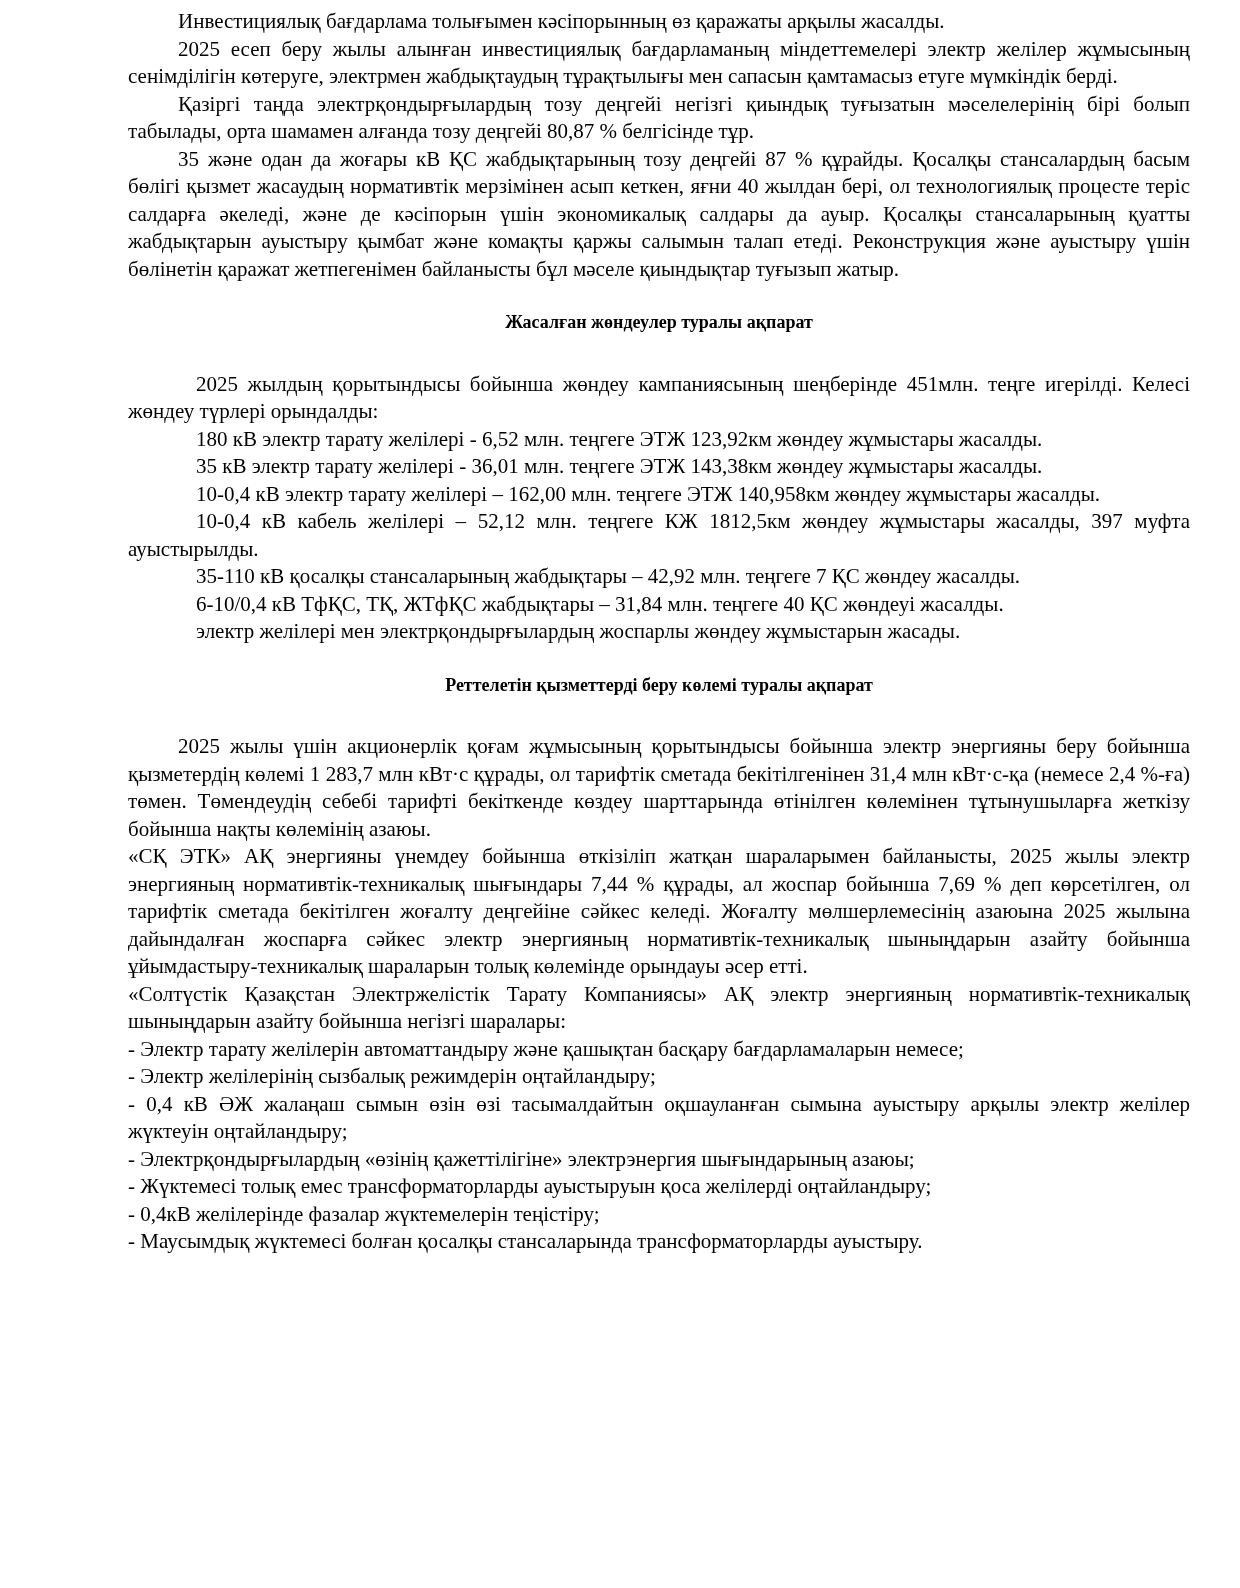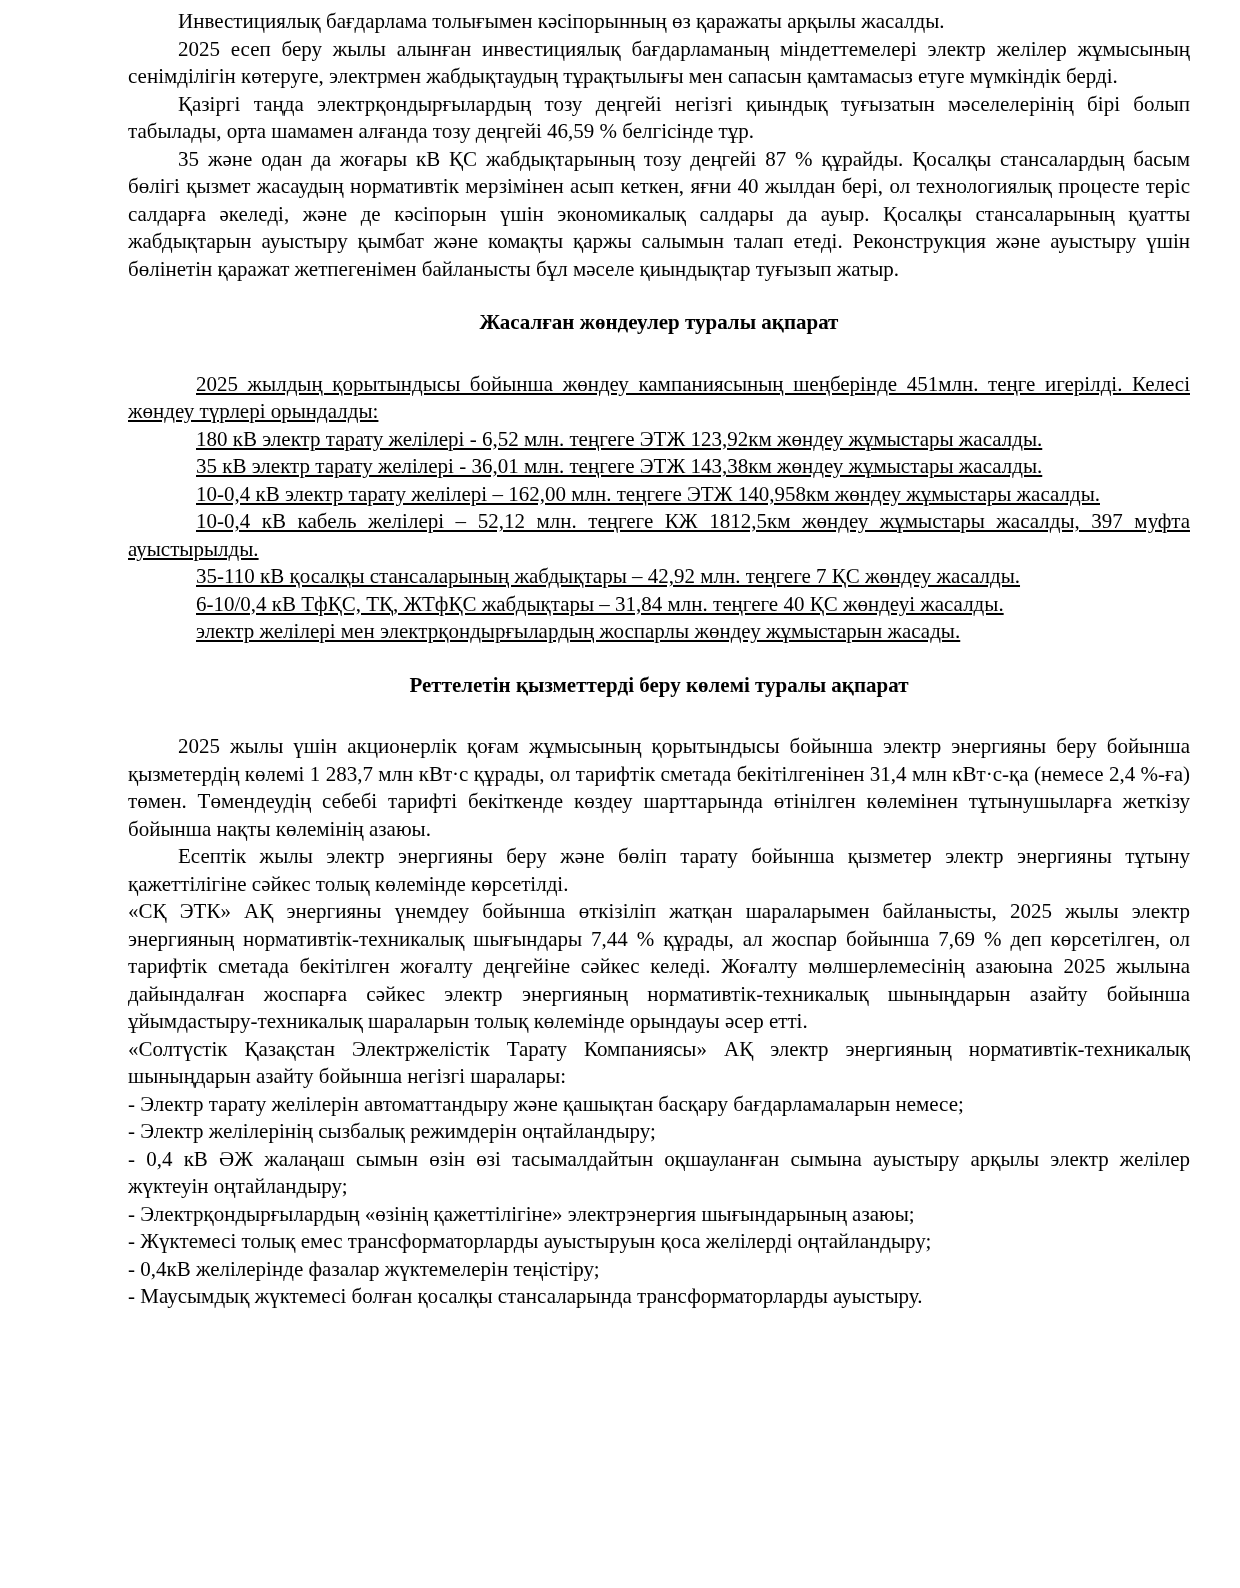--- a/index.html
+++ b/index.html
@@ -21,56 +21,55 @@
     overflow: hidden;
     border-radius: 31px;
   }
   p {
     margin: 0;
     padding: 0;
     text-align: justify;
     text-justify: inter-word;
   }
   p.i1 { text-indent: 50px; }   
-  p.i2 { text-indent: 68px; text-decoration: underline; }   
+  p.i2 { text-indent: 68px; }   
   p.flush { text-indent: 0; }
   h2.doc-heading {
     margin: 26px 0 34px 0;
     padding: 0;
-    font-size: 21px;
+    font-size: 18px;
     line-height: 27.5px;
     font-weight: bold;
     text-align: center;
     text-indent: 0;
   }
 </style>
 </head>
 <body>
 
 <div class="page">
   <p class="i1">Инвестициялық бағдарлама толығымен кәсіпорынның өз қаражаты арқылы жасалды.</p>
   <p class="i1">2025 есеп беру жылы алынған инвестициялық бағдарламаның міндеттемелері электр желілер жұмысының сенімділігін көтеруге, электрмен жабдықтаудың тұрақтылығы мен сапасын қамтамасыз етуге мүмкіндік берді.</p>
-  <p class="i1">Қазіргі таңда электрқондырғылардың тозу деңгейі негізгі қиындық туғызатын мәселелерінің бірі болып табылады,  орта шамамен алғанда тозу деңгейі 46,59 % белгісінде тұр.</p>
+  <p class="i1">Қазіргі таңда электрқондырғылардың тозу деңгейі негізгі қиындық туғызатын мәселелерінің бірі болып табылады,  орта шамамен алғанда тозу деңгейі 80,87 % белгісінде тұр.</p>
   <p class="i1">35 және одан да жоғары кВ ҚС жабдықтарының тозу деңгейі 87 % құрайды. Қосалқы стансалардың басым бөлігі  қызмет жасаудың нормативтік мерзімінен асып кеткен, яғни 40 жылдан бері, ол технологиялық процесте теріс салдарға әкеледі, және де кәсіпорын үшін экономикалық салдары да ауыр. Қосалқы стансаларының қуатты жабдықтарын ауыстыру  қымбат және комақты қаржы салымын талап етеді. Реконструкция және ауыстыру үшін бөлінетін қаражат жетпегенімен байланысты бұл мәселе қиындықтар туғызып жатыр.</p>
 
   <h2 class="doc-heading">Жасалған жөндеулер туралы ақпарат</h2>
 
   <p class="i2">2025 жылдың қорытындысы бойынша жөндеу кампаниясының шеңберінде  451млн. теңге игерілді. Келесі жөндеу түрлері орындалды:</p>
   <p class="i2">180 кВ электр тарату желілері - 6,52 млн.   теңгеге ЭТЖ 123,92км жөндеу жұмыстары жасалды.</p>
   <p class="i2">35 кВ электр тарату желілері - 36,01 млн.   теңгеге ЭТЖ 143,38км жөндеу жұмыстары жасалды.</p>
   <p class="i2">10-0,4 кВ электр тарату желілері – 162,00 млн.  теңгеге ЭТЖ 140,958км жөндеу жұмыстары жасалды.</p>
   <p class="i2">10-0,4 кВ кабель желілері – 52,12 млн.  теңгеге КЖ 1812,5км жөндеу жұмыстары жасалды, 397 муфта ауыстырылды.</p>
   <p class="i2">35-110 кВ қосалқы стансаларының жабдықтары – 42,92 млн. теңгеге 7 ҚС жөндеу жасалды.</p>
   <p class="i2">6-10/0,4 кВ ТфҚС, ТҚ, ЖТфҚС жабдықтары – 31,84 млн. теңгеге 40 ҚС жөндеуі жасалды.</p>
   <p class="i2">электр желілері мен электрқондырғылардың жоспарлы жөндеу жұмыстарын жасады.</p>
 
   <h2 class="doc-heading">Реттелетін қызметтерді беру көлемі туралы ақпарат</h2>
 
   <p class="i1">2025 жылы үшін акционерлік қоғам жұмысының қорытындысы бойынша электр энергияны беру бойынша қызметердің көлемі 1 283,7 млн кВт·с құрады, ол тарифтік сметада бекітілгенінен 31,4 млн кВт·с-қа (немесе 2,4 %-ға) төмен. Төмендеудің себебі тарифті бекіткенде көздеу шарттарында өтінілген көлемінен тұтынушыларға жеткізу бойынша нақты көлемінің азаюы.</p>
-  <p class="i1">Есептік жылы электр энергияны беру және бөліп тарату бойынша қызметер электр энергияны тұтыну қажеттілігіне сәйкес толық көлемінде көрсетілді.</p>
   <p class="flush">«СҚ ЭТК» АҚ энергияны үнемдеу бойынша өткізіліп жатқан шараларымен байланысты, 2025 жылы электр энергияның нормативтік-техникалық шығындары 7,44 % құрады, ал жоспар бойынша 7,69 % деп көрсетілген, ол тарифтік сметада бекітілген жоғалту деңгейіне сәйкес келеді. Жоғалту мөлшерлемесінің азаюына 2025 жылына дайындалған жоспарға сәйкес электр энергияның нормативтік-техникалық шыныңдарын азайту бойынша ұйымдастыру-техникалық шараларын толық көлемінде орындауы әсер етті.</p>
   <p class="flush">«Солтүстік Қазақстан Электржелістік Тарату Компаниясы» АҚ электр энергияның нормативтік-техникалық шыныңдарын азайту бойынша негізгі шаралары:</p>
   <p class="flush">- Электр тарату желілерін автоматтандыру және қашықтан басқару бағдарламаларын немесе;</p>
   <p class="flush">- Электр желілерінің сызбалық режимдерін оңтайландыру;</p>
   <p class="flush">- 0,4 кВ ӘЖ жалаңаш сымын өзін өзі тасымалдайтын оқшауланған сымына ауыстыру арқылы электр желілер жүктеуін оңтайландыру;</p>
   <p class="flush">- Электрқондырғылардың «өзінің қажеттілігіне» электрэнергия шығындарының азаюы;</p>
   <p class="flush">- Жүктемесі толық емес трансформаторларды ауыстыруын қоса желілерді оңтайландыру;</p>
   <p class="flush">- 0,4кВ желілерінде фазалар жүктемелерін теңістіру;</p>
   <p class="flush">- Маусымдық жүктемесі болған қосалқы стансаларында трансформаторларды  ауыстыру.</p>
 </div>

